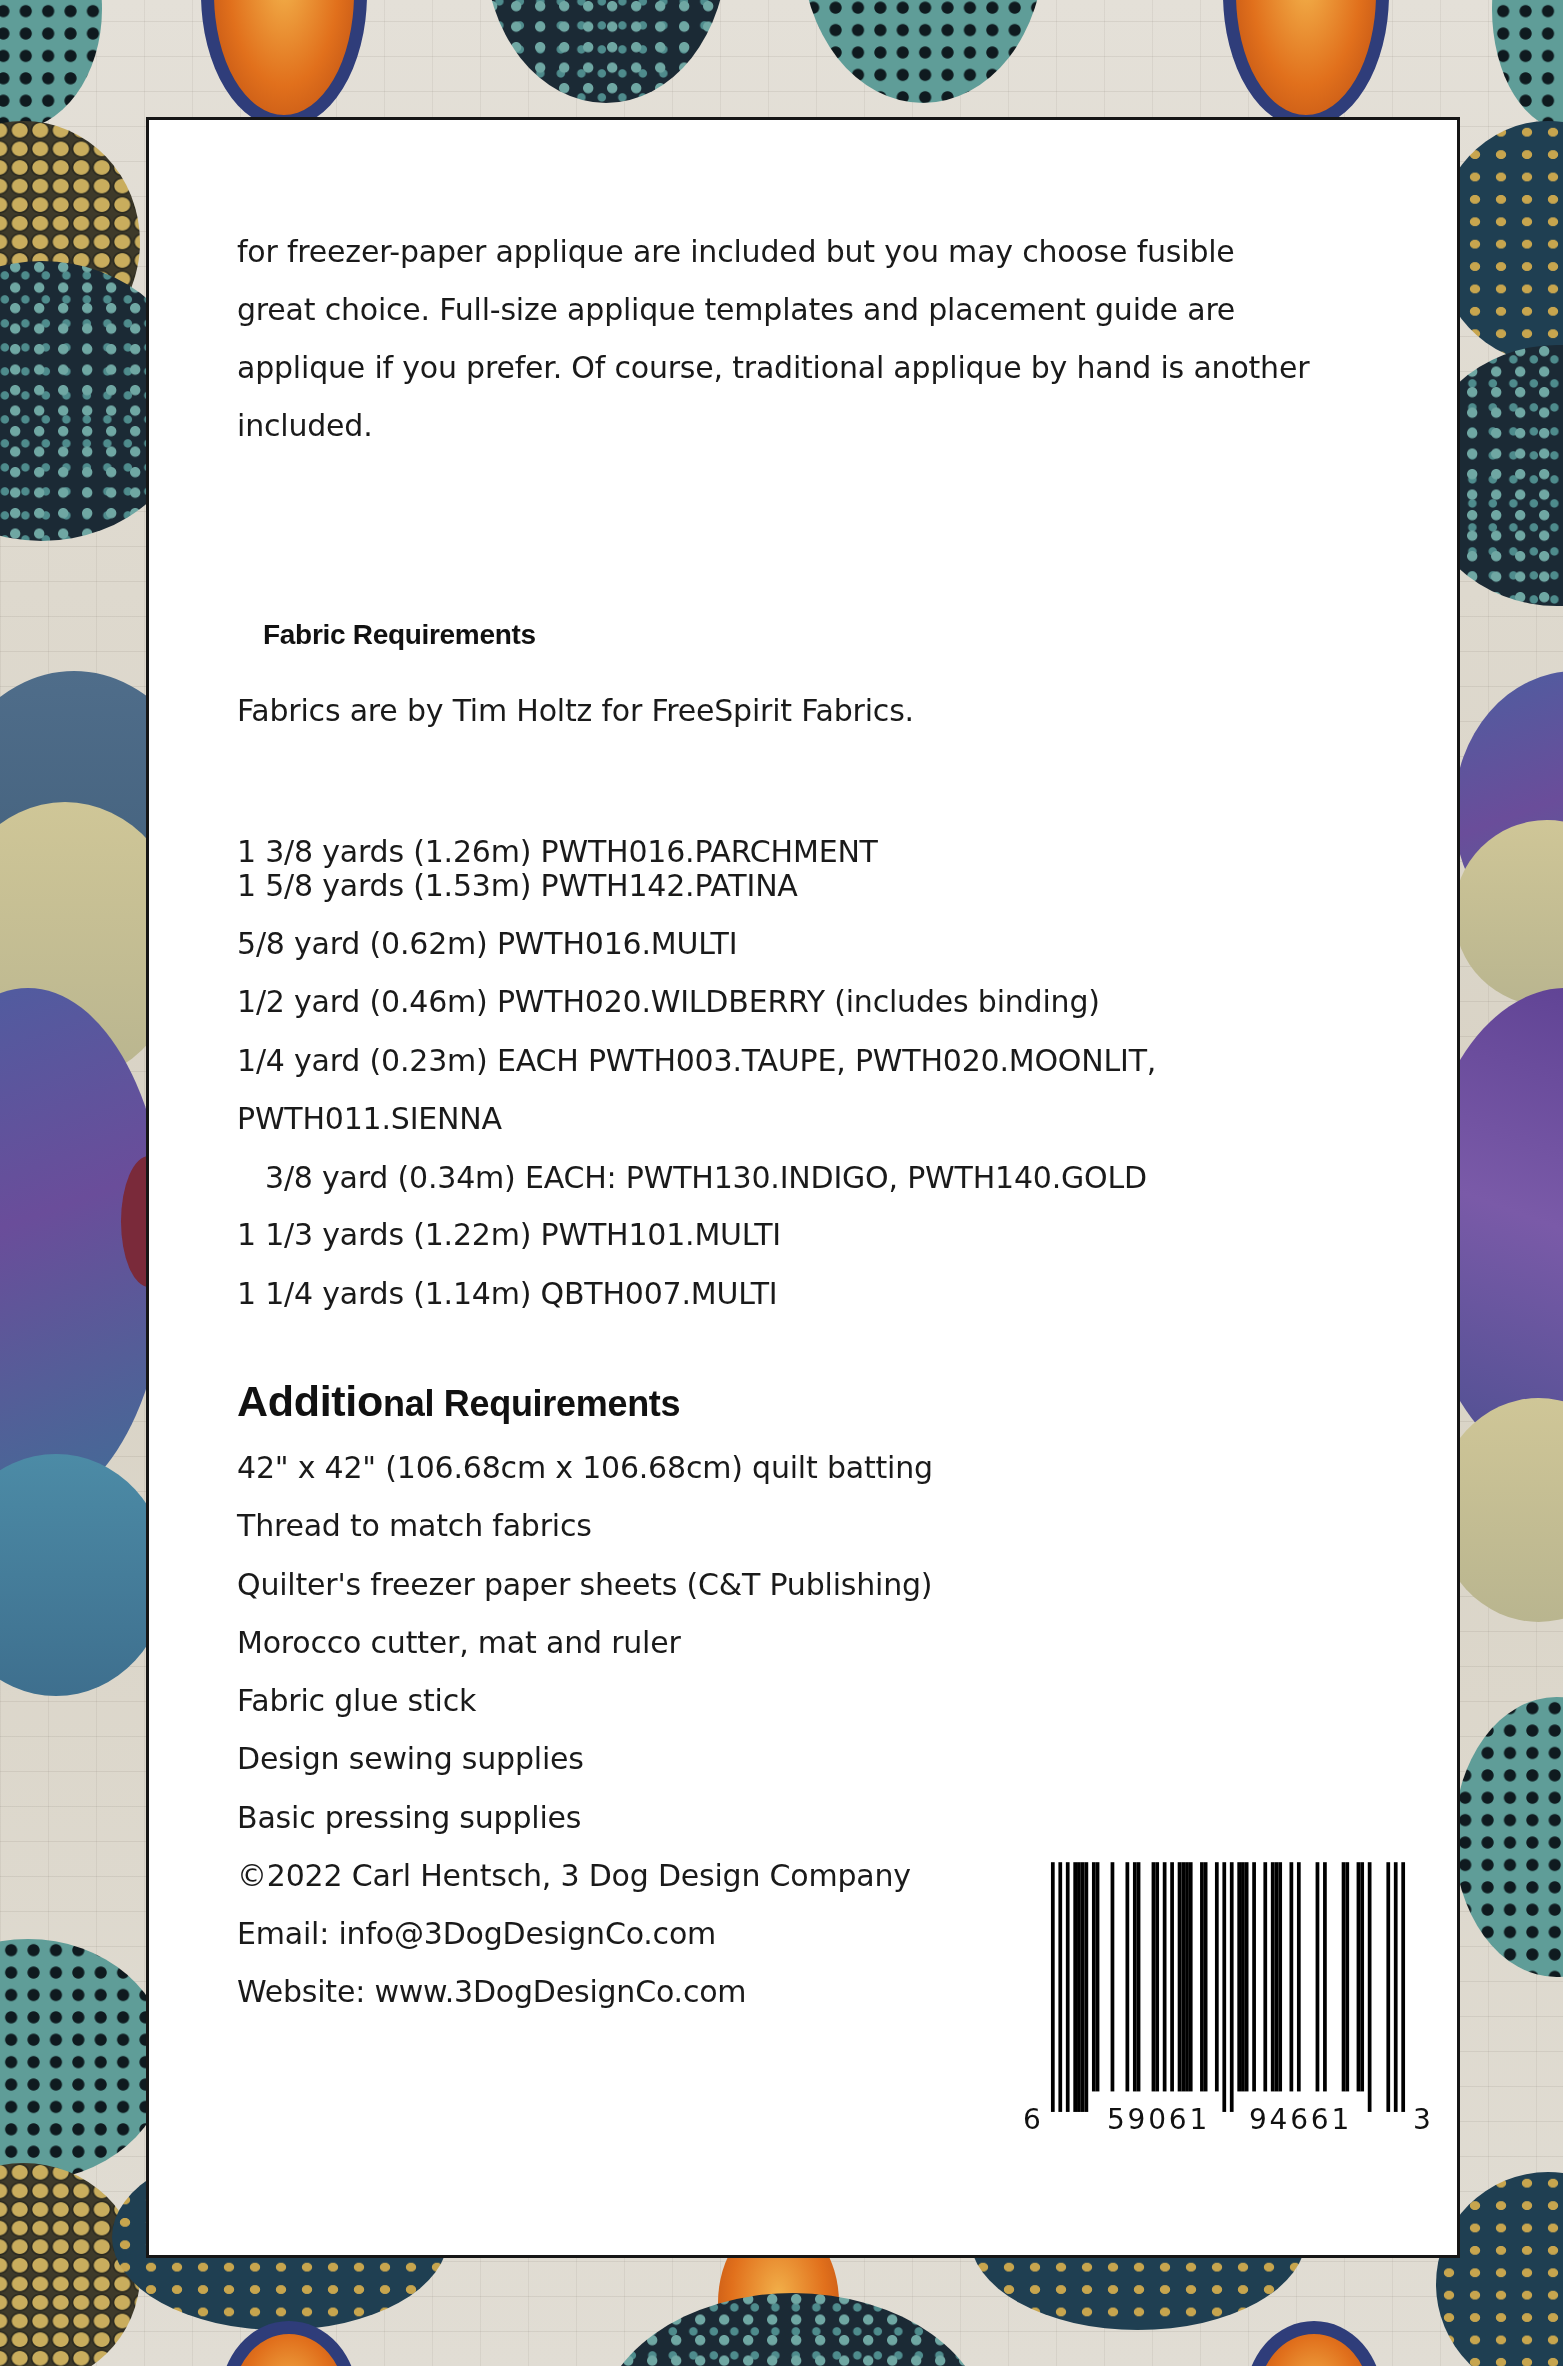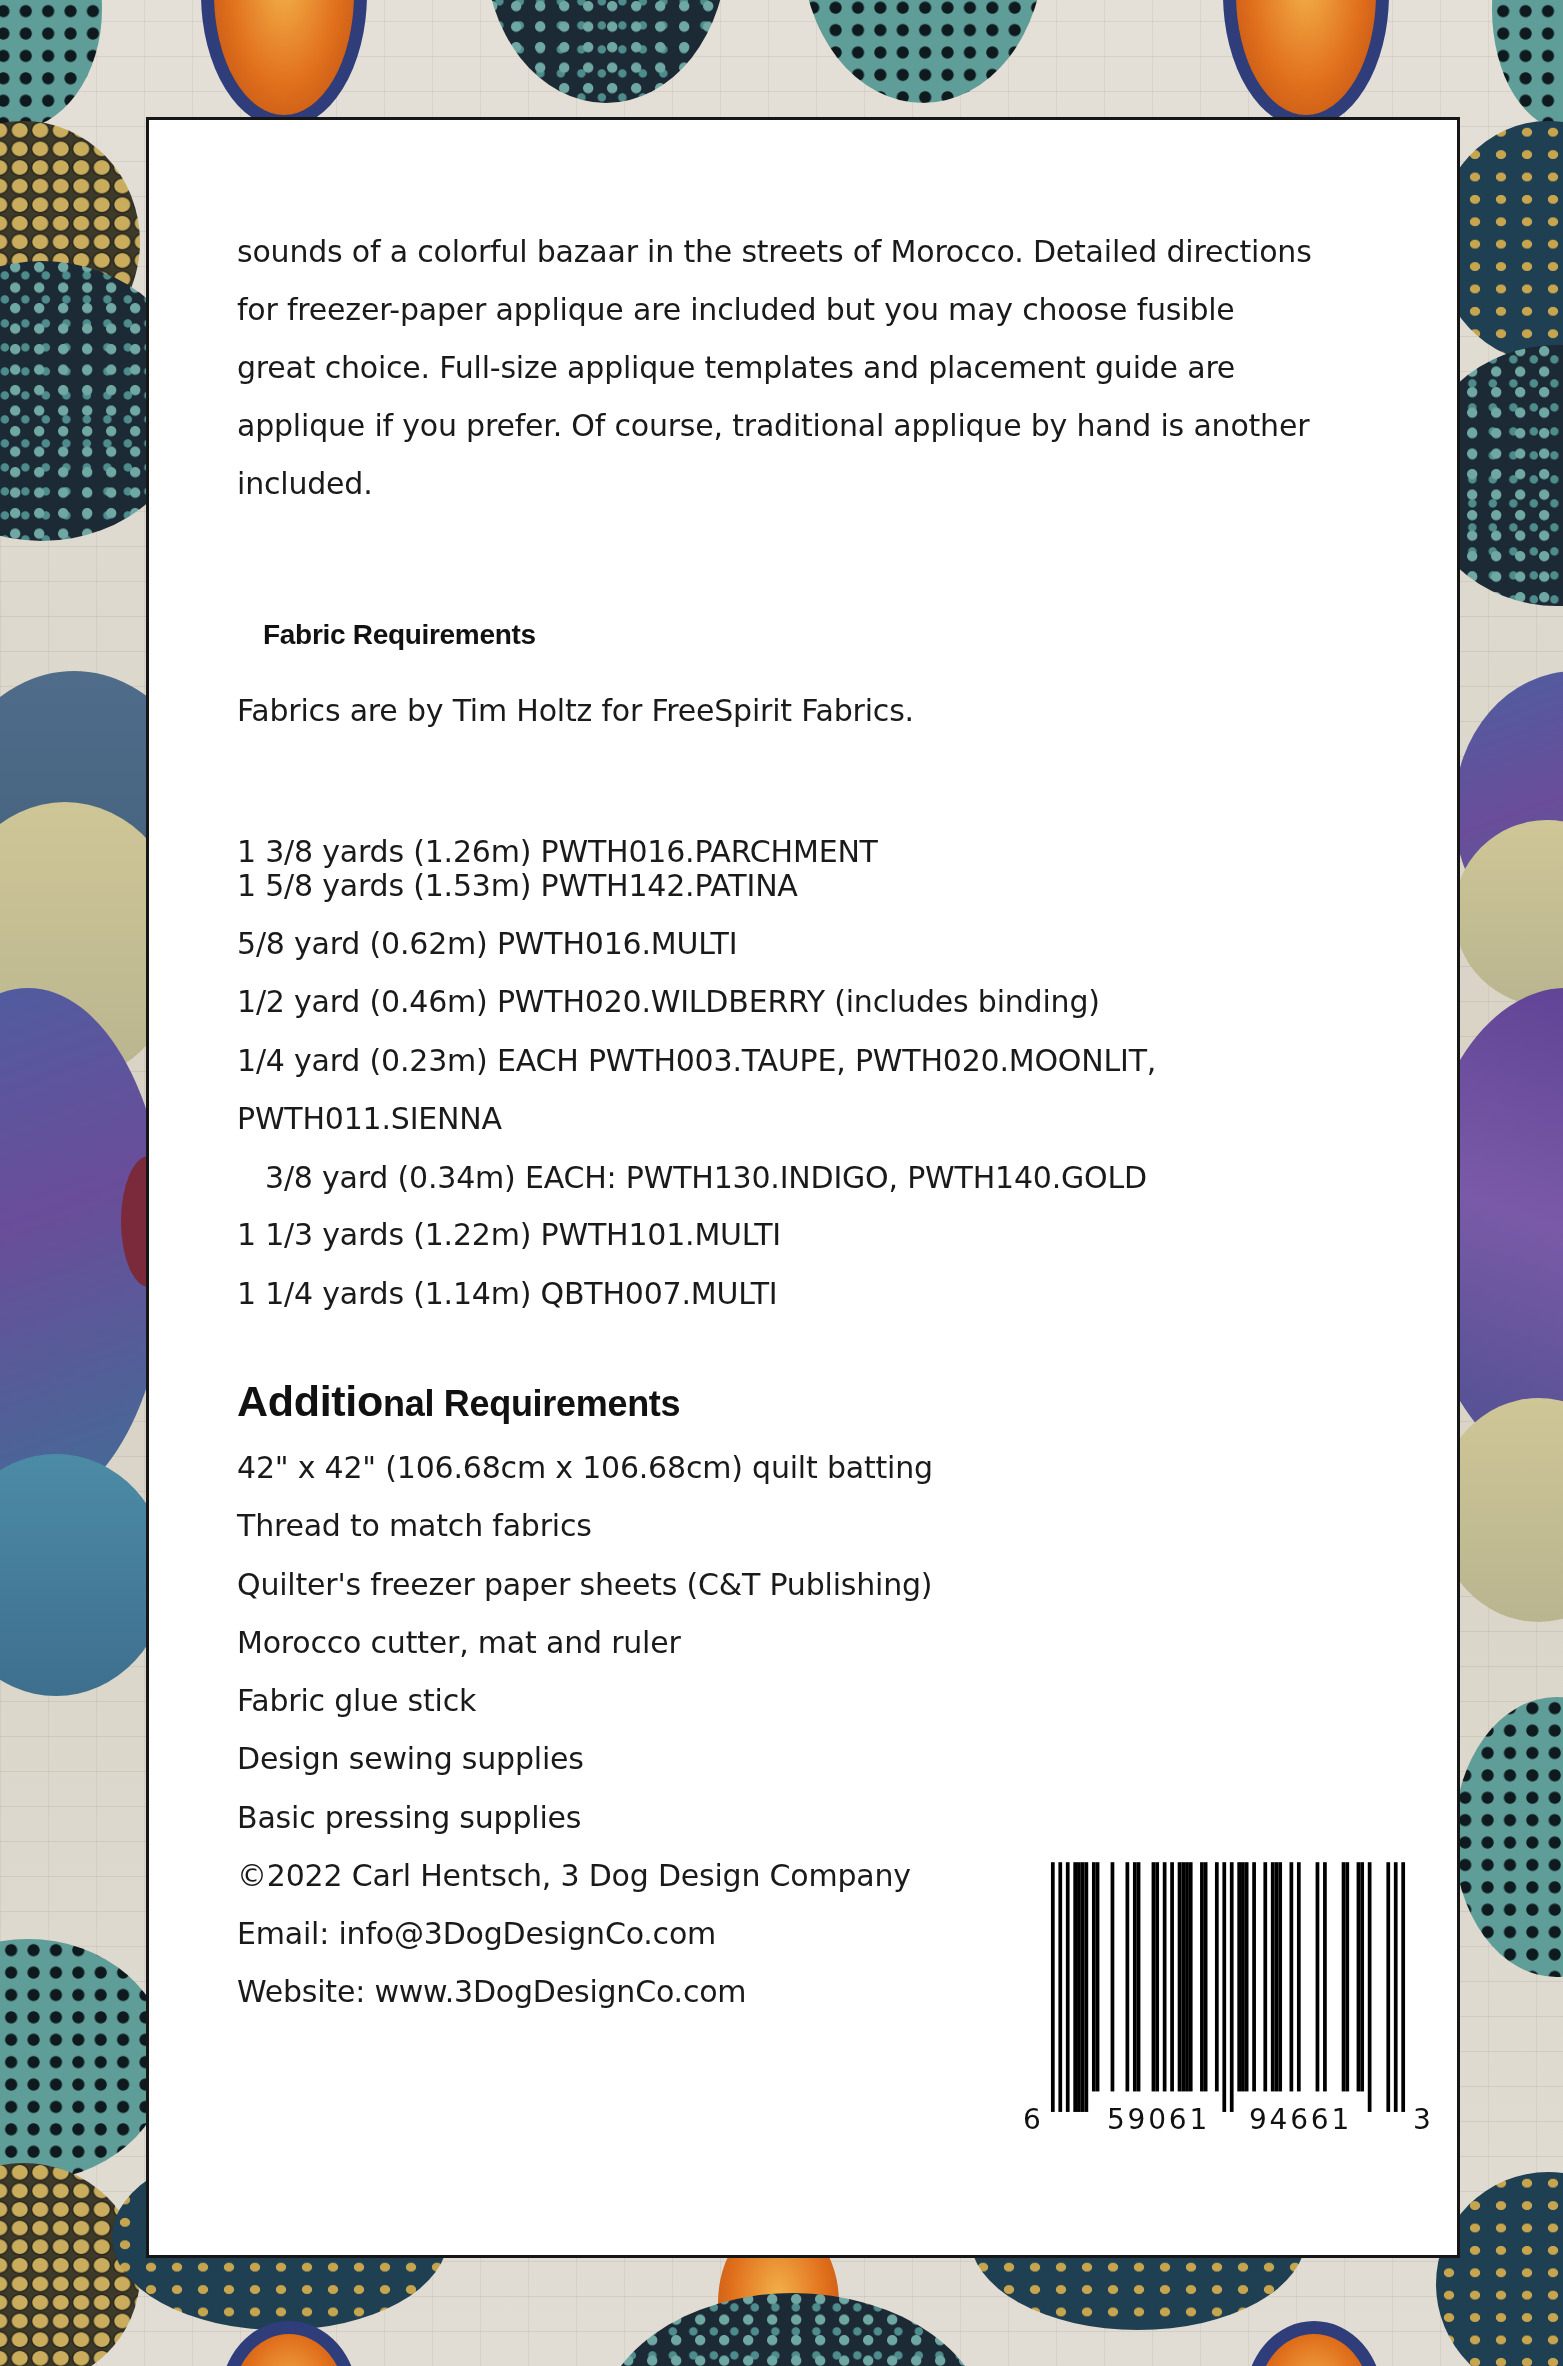--- a/index.html
+++ b/index.html
@@ -122,21 +122,20 @@
   <div class="shape orange-disc" style="left:718px; top:2219px; width:121px; height:168px; border:none;"></div>
   <div class="shape mosaic-dark" style="left:597px; top:2293px; width:392px; height:280px;"></div>
   <div class="shape orange-disc" style="left:220px; top:2321px; width:112px; height:131px;"></div>
   <div class="shape orange-disc" style="left:1245px; top:2321px; width:112px; height:131px;"></div>
 </div>
 
 <div class="panel">
   <div class="content">
 
     <div class="intro">
-      <div>sounds of a colorful bazaar in the streets of Morocco. Detailed directions</div>
       <div>for freezer-paper applique are included but you may choose fusible</div>
       <div>great choice. Full-size applique templates and placement guide are</div>
       <div>applique if you prefer. Of course, traditional applique by hand is another</div>
       <div>included.</div>
     </div>
 
     <h2 class="h2 h2-fabric">Fabric Requirements</h2>
     <p class="line" style="top:572px;">Fabrics are by Tim Holtz for FreeSpirit Fabrics.</p>
 
     <p class="line" style="top:713px;">1 3/8 yards (1.26m) PWTH016.PARCHMENT</p>

